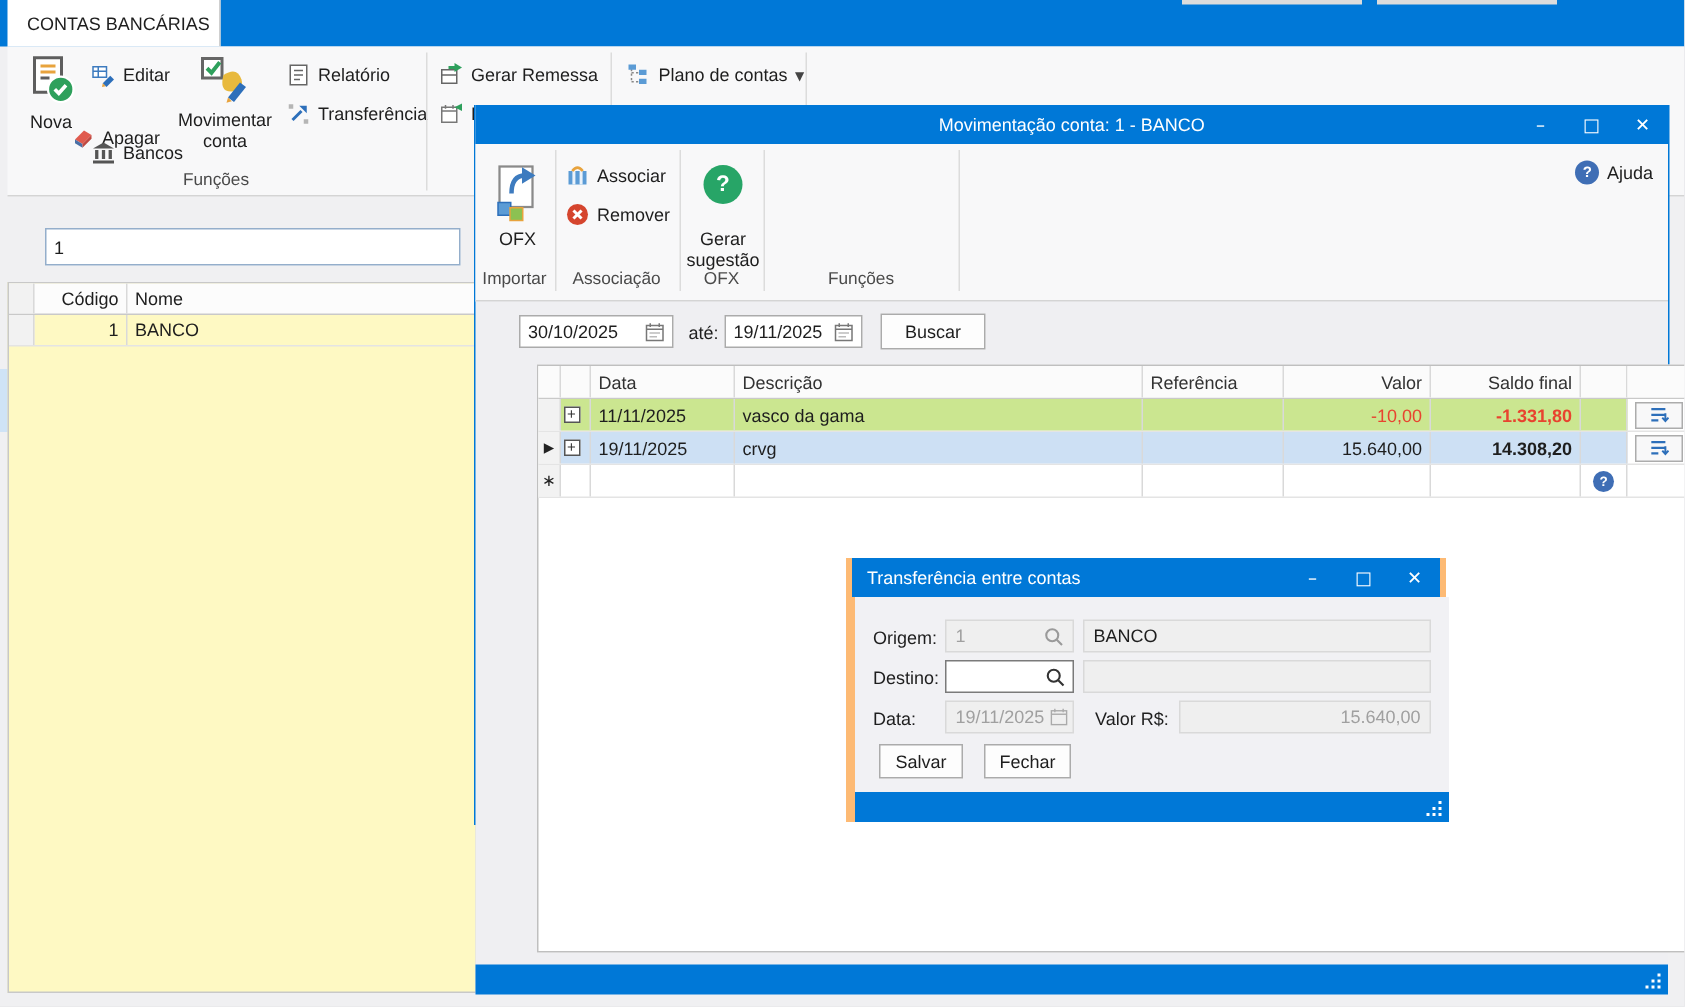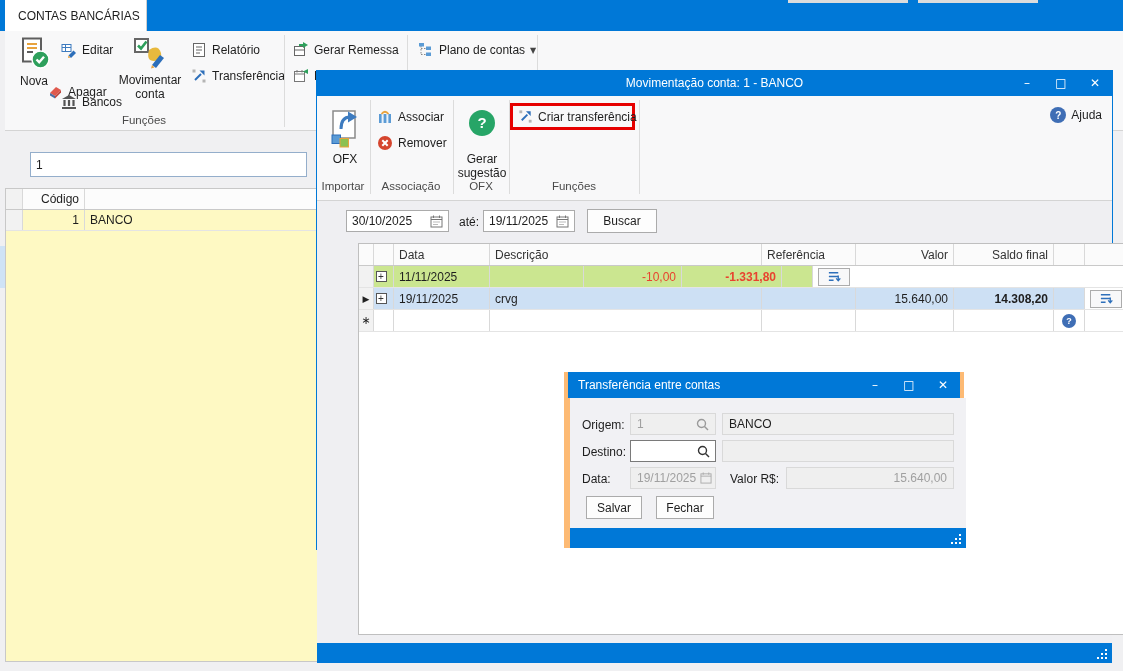--- a/index.html
+++ b/index.html
@@ -222,20 +222,21 @@
   <div class="abs inp" style="left:30px;top:152px;width:277px;height:25px;border-color:#94AECB;">
     <input value="1" style="">
   </div>
 
   <div class="abs" style="left:0;top:246px;width:7px;height:42px;background:#CFE3F6;"></div>
 
   <div class="abs acct">
     <div class="arow" style="background:#FCFCFC;border-bottom:1px solid #C9C9C9;">
       <div class="acell a-sel"></div>
       <div class="acell a-cod">Código</div>
+      <div class="acell a-nom">Nome</div>
     </div>
     <div class="arow">
       <div class="acell a-sel"></div>
       <div class="acell a-cod">1</div>
       <div class="acell a-nom">BANCO</div>
     </div>
   </div>
 
   <div class="abs" style="left:316px;top:70px;width:797px;height:480px;background:#0078D7;padding:0 1px 1px 1px;z-index:5;">
     <div style="position:relative;width:795px;height:593px;background:#EFEFF2;">
@@ -290,33 +291,20 @@
         <div class="abs tb-sep" style="left:136px;top:4px;height:94px;"></div>
 
         <div class="abs rb-big" style="left:140px;top:14px;width:50px;">
           <span class="qcircle" style="width:26px;height:26px;background:#27A567;font-size:15px;">?</span>
           <span style="margin-top:16px">Gerar</span>
           <span>sugestão</span>
         </div>
         <div class="abs rb-grouplabel" style="left:136px;top:84px;width:56px;">OFX</div>
         <div class="abs tb-sep" style="left:192px;top:4px;height:94px;"></div>
 
-        <div class="abs red-outline" style="left:193px;top:7px;width:125px;height:27px;">
-          <div class="rb-small" style="height:100%;padding-left:5px;">
-            <span>
-              <svg width="15" height="15" viewBox="0 0 16 16">
-                <rect x="1.5" y="1.5" width="3" height="3" fill="#B5B5B5"></rect>
-                <rect x="11.5" y="11.5" width="3" height="3" fill="#B5B5B5"></rect>
-                <line x1="4" y1="12" x2="10" y2="6" stroke="#2D6FBA" stroke-width="2"></line>
-                <polygon points="8.5,2.5 13.5,2.5 13.5,7.5" fill="#2D6FBA"></polygon>
-              </svg>
-            </span>
-            <span>Criar transferência</span>
-          </div>
-        </div>
         <div class="abs rb-grouplabel" style="left:192px;top:84px;width:130px;">Funções</div>
         <div class="abs tb-sep" style="left:322px;top:4px;height:94px;"></div>
 
         <div class="abs rb-small" style="right:10px;top:11px;">
           <span class="qcircle" style="width:16px;height:16px;font-size:10px;">?</span>
           <span>Ajuda</span>
         </div>
       </div>
 
       <div class="abs" style="left:0;top:131px;width:795px;height:42px;">
@@ -364,20 +352,21 @@
           <div class="gcell c-help"></div>
           <div class="gcell c-act" style="border-right:none;"></div>
         </div>
 
         <div class="grow">
           <div class="gcell c-sel"></div>
           <div class="gcell c-exp" style="background:#CBE690;">
               <span class="expbox">+</span>
             </div>
           <div class="gcell c-data" style="background:#CBE690;">11/11/2025</div>
+          <div class="gcell c-desc" style="background:#CBE690;">vasco da gama</div>
           <div class="gcell c-ref" style="background:#CBE690;"></div>
           <div class="gcell c-val neg" style="background:#CBE690;">-10,00</div>
           <div class="gcell c-sal neg bold" style="background:#CBE690;">-1.331,80</div>
           <div class="gcell c-help" style="background:#CBE690;"></div>
           <div class="gcell c-act" style="border-right:none;">
             <div class="act-btn">
               <svg width="15" height="15" viewBox="0 0 16 16">
                 <line x1="2" y1="4" x2="12" y2="4" stroke="#2D6FBA" stroke-width="1.6"></line>
                 <line x1="2" y1="8" x2="12" y2="8" stroke="#2D6FBA" stroke-width="1.6"></line>
                 <line x1="2" y1="12" x2="7" y2="12" stroke="#2D6FBA" stroke-width="1.6"></line>

